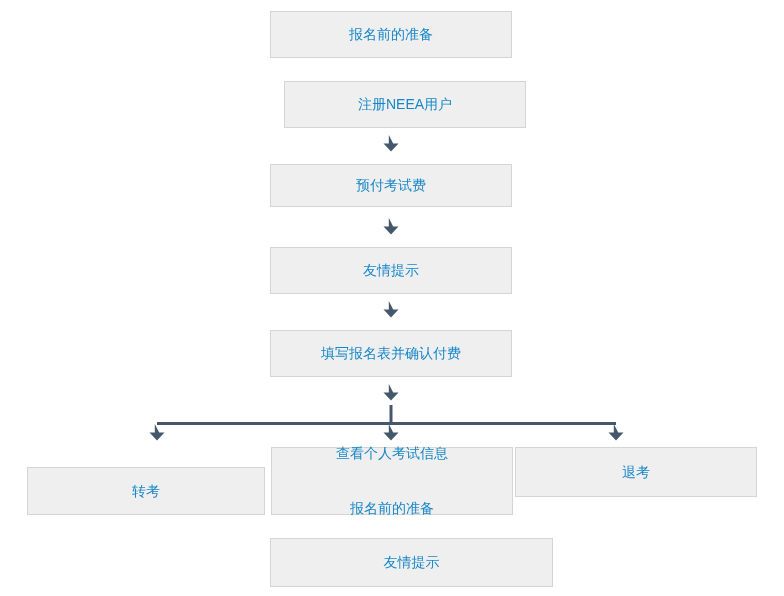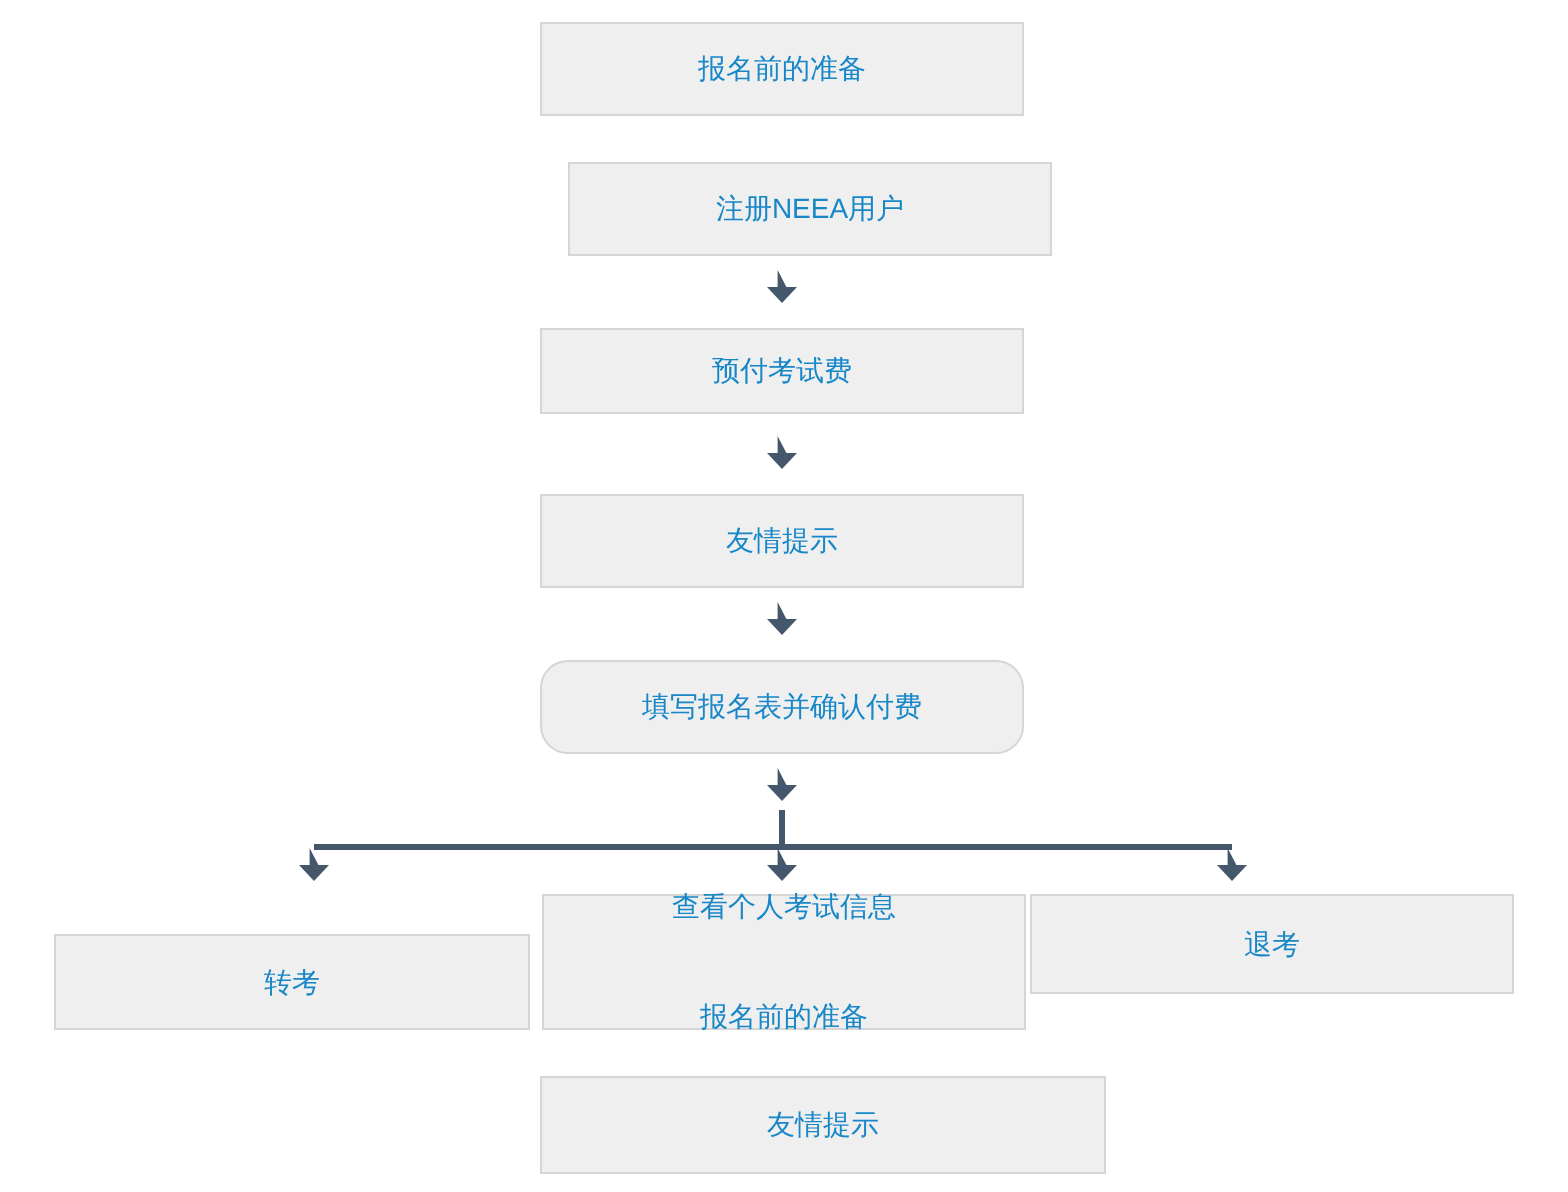--- a/index.html
+++ b/index.html
@@ -29,21 +29,21 @@
     align-items:center;
     justify-content:center;
     text-align:left;
     line-height:1.9;
     cursor:pointer;
   }
   .n-prep     {left:270px; top:11px;  width:242px; height:47px;}
   .n-register {left:284px; top:81px;  width:242px; height:47px;}
   .n-prepay   {left:270px; top:164px; width:242px; height:43px;}
   .n-seat     {left:270px; top:247px; width:242px; height:47px;}
-  .n-form     {left:270px; top:330px; width:242px; height:47px;border-radius:14px;}
+  .n-form     {left:270px; top:330px; width:242px; height:47px;}
   .n-transfer {left:27px;  top:467px; width:238px; height:48px;}
   .n-info     {left:271px; top:447px; width:242px; height:68px;gap:28px;}
   .n-withdraw {left:515px; top:447px; width:242px; height:50px;}
   .n-tips     {left:270px; top:538px; width:283px; height:49px;}
   .connectors{
     position:absolute;left:0;top:0;
     pointer-events:none;
     color:var(--connector);
   }
 </style>

